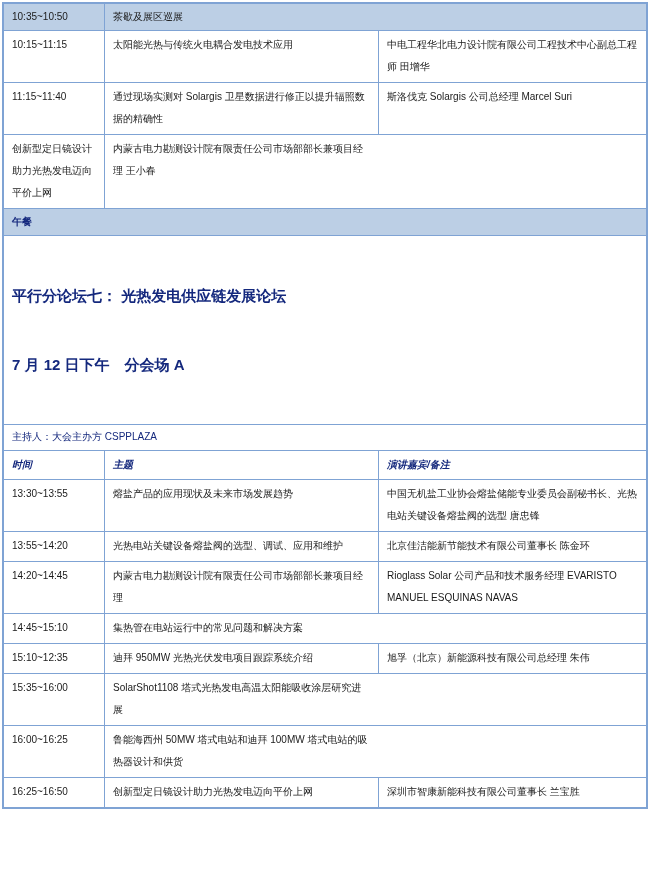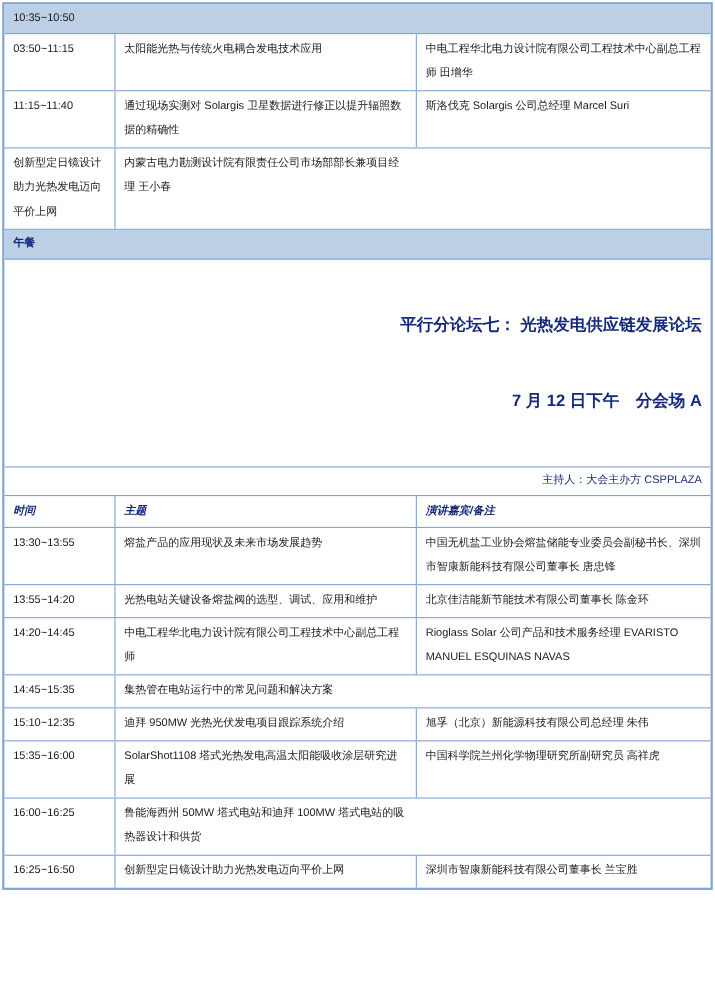--- a/index.html
+++ b/index.html
@@ -32,43 +32,44 @@
     padding:3px 8px 4px 8px;
     font-size:10px;
     line-height:22px;
     border-left:1px solid var(--bd);
     word-break:break-word;
   }
   .c:first-child{border-left:none;}
   .hl{background:var(--hl);}
   .hl .c{padding-top:2px;padding-bottom:2px;}
   .navy{color:var(--navy);font-weight:bold;}
-  .host .c{color:var(--navy);font-weight:normal;padding-top:1px;padding-bottom:2px;text-align:right;}
+  .host .c{color:var(--navy);font-weight:normal;padding-top:1px;padding-bottom:2px;}
   .head .c{color:var(--navy);font-weight:bold;padding-top:3px;padding-bottom:3px;font-style:italic;}
   .section .c{
-    text-align:right;
+    text-align:left;
     color:var(--navy);
     font-weight:bold;
     font-size:15px;
     line-height:23px;
     padding:2px 8px;
     white-space:pre-wrap;
   }
 </style>
 </head>
 <body>
 
 <div class="agenda">
 
   <div class="r merged hl">
     <div class="c">10:35~10:50</div>
+    <div class="c">茶歇及展区巡展</div>
   </div>
 
   <div class="r">
-    <div class="c">03:50~11:15</div>
+    <div class="c">10:15~11:15</div>
     <div class="c">太阳能光热与传统火电耦合发电技术应用</div>
     <div class="c">中电工程华北电力设计院有限公司工程技术中心副总工程师 田增华</div>
   </div>
 
   <div class="r">
     <div class="c">11:15~11:40</div>
     <div class="c">通过现场实测对 Solargis 卫星数据进行修正以提升辐照数据的精确性</div>
     <div class="c">斯洛伐克 Solargis 公司总经理 Marcel Suri</div>
   </div>
 
@@ -94,50 +95,49 @@
 
   <div class="r head">
     <div class="c">时间</div>
     <div class="c">主题</div>
     <div class="c">演讲嘉宾/备注</div>
   </div>
 
   <div class="r">
     <div class="c">13:30~13:55</div>
     <div class="c">熔盐产品的应用现状及未来市场发展趋势</div>
-    <div class="c">中国无机盐工业协会熔盐储能专业委员会副秘书长、深圳市智康新能科技有限公司董事长 唐忠锋</div>
+    <div class="c">中国无机盐工业协会熔盐储能专业委员会副秘书长、光热电站关键设备熔盐阀的选型 唐忠锋</div>
   </div>
 
   <div class="r">
     <div class="c">13:55~14:20</div>
     <div class="c">光热电站关键设备熔盐阀的选型、调试、应用和维护</div>
     <div class="c">北京佳洁能新节能技术有限公司董事长 陈金环</div>
   </div>
 
   <div class="r">
     <div class="c">14:20~14:45</div>
-    <div class="c">中电工程华北电力设计院有限公司工程技术中心副总工程师</div>
+    <div class="c">内蒙古电力勘测设计院有限责任公司市场部部长兼项目经理</div>
     <div class="c">Rioglass Solar 公司产品和技术服务经理 EVARISTO MANUEL ESQUINAS NAVAS</div>
   </div>
 
   <div class="r">
-    <div class="c">14:45~15:35</div>
+    <div class="c">14:45~15:10</div>
     <div class="c">集热管在电站运行中的常见问题和解决方案</div>
   </div>
 
   <div class="r">
     <div class="c">15:10~12:35</div>
     <div class="c">迪拜 950MW 光热光伏发电项目跟踪系统介绍</div>
     <div class="c">旭孚（北京）新能源科技有限公司总经理 朱伟</div>
   </div>
 
   <div class="r">
     <div class="c">15:35~16:00</div>
     <div class="c">SolarShot1108 塔式光热发电高温太阳能吸收涂层研究进展</div>
-    <div class="c">中国科学院兰州化学物理研究所副研究员 高祥虎</div>
   </div>
 
   <div class="r">
     <div class="c">16:00~16:25</div>
     <div class="c">鲁能海西州 50MW 塔式电站和迪拜 100MW 塔式电站的吸热器设计和供货</div>
   </div>
 
   <div class="r">
     <div class="c">16:25~16:50</div>
     <div class="c">创新型定日镜设计助力光热发电迈向平价上网</div>

